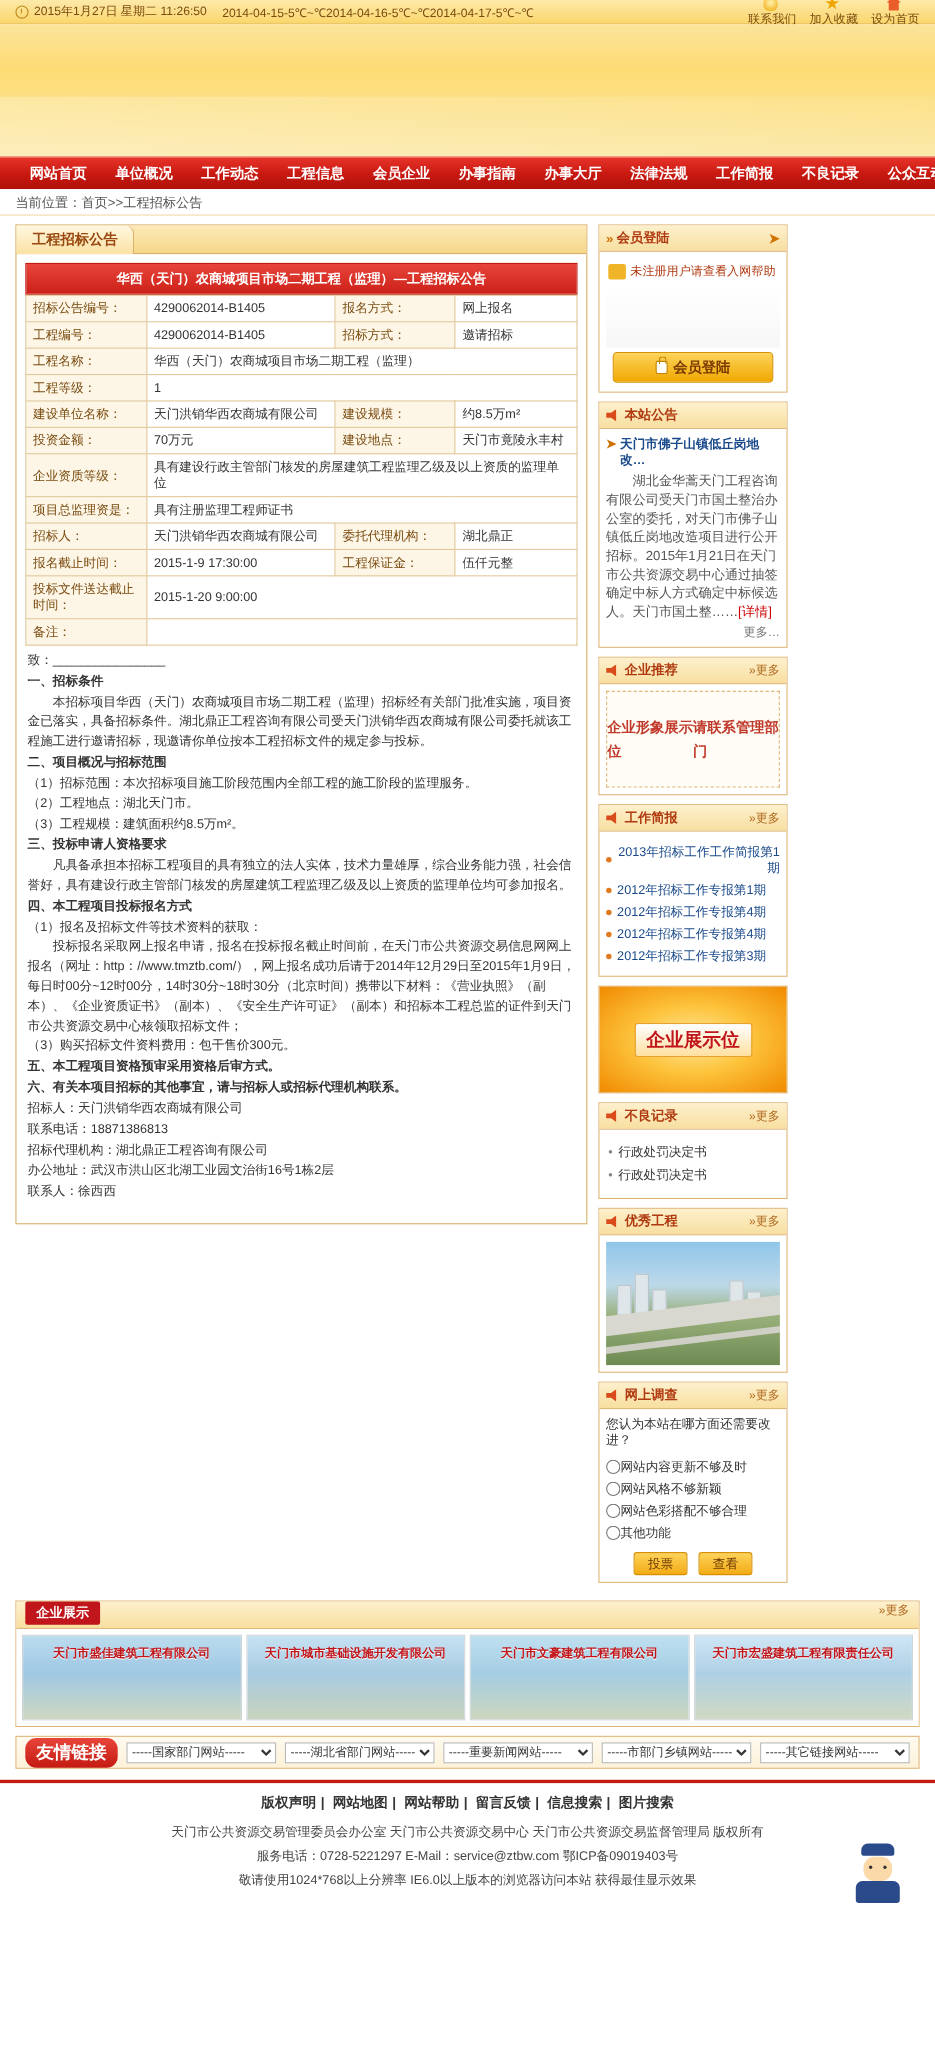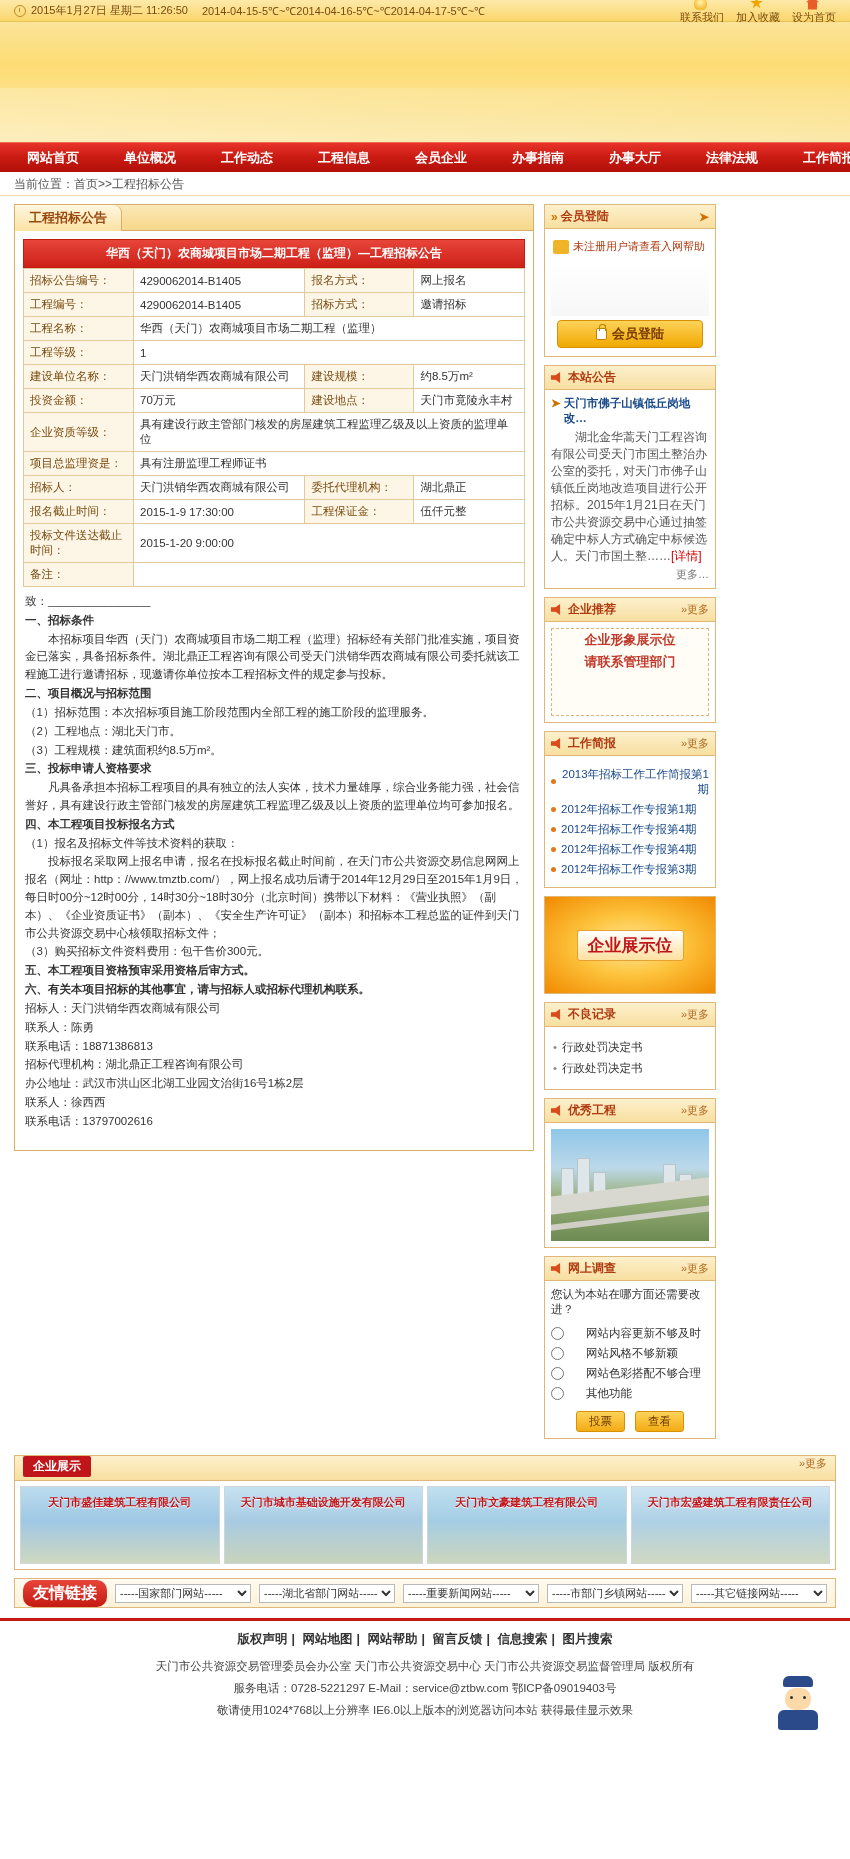--- a/index.html
+++ b/index.html
@@ -58,21 +58,20 @@
   }
 
   
   .nav {
     height: 30px;
     background: linear-gradient(to bottom, #e8342a 0%, #c91a12 50%, #b01008 100%);
     display: flex;
     align-items: center;
     padding: 0 14px;
     border-top: 1px solid #f06a52;
-    gap: 19px;
   }
   .nav a {
     color: #fff;
     font-size: 13px;
     font-weight: bold;
     text-decoration: none;
     padding: 0 13px;
     white-space: nowrap;
     line-height: 30px;
   }
@@ -207,21 +206,21 @@
   .lock:before{content:"";position:absolute;left:2px;top:-5px;width:5px;height:6px;border:1.5px solid #c08000;border-bottom:none;border-radius:3px 3px 0 0;}
   .news-title { color:#1a4a8a; font-weight:bold; font-size:11.5px; margin-bottom:3px; display:flex;}
   .news-title .arrow{color:#d07000;margin-right:3px;}
   .news-body { text-indent: 2em; color:#555; }
   .news-body a { color:#c00; text-decoration:none;}
   .more-link { text-align:right; font-size:11px; color:#777; margin-top:2px; }
 
   .promo-box {
     border:1px dashed #e0b77a;
     height: 88px;
-    display:flex;flex-direction:column;align-items:center;
+    display:flex;flex-direction:row;align-items:center;justify-content:center;
     background:#fffdf5;
   }
   .promo-box div { color:#c0392b; font-weight:bold; font-size:13px; line-height:1.7;}
 
   .rep-list { list-style:none; margin:0; padding:2px 0; }
   .rep-list li { font-size:11.5px; color:#1a4a8a; padding:2.5px 0; display:flex; align-items:center;text-align:right;}
   .rep-list li .dot { width:5px;height:5px;border-radius:50%;background:#e07a20;margin-right:5px;flex:none;}
   .rep-list li a { color:#1a4a8a; text-decoration:none;}
 
   .showcase {
@@ -247,21 +246,21 @@
   }
   .photo .road {
     position:absolute; left:-10%; top:52%; width:120%; height:18px;
     background:#d8d8d0; transform: rotate(-7deg); box-shadow:0 22px 0 -6px #cfcfc6;
   }
   .photo .bldg {
     position:absolute; bottom:40%; width:13px; background:#dfe6ea; border:1px solid #b8c4cc;
   }
 
   .survey-q { font-size:11.5px; color:#333; margin-bottom:6px; }
-  .survey-opt { font-size:11.5px; color:#333; display:flex;align-items:center;gap:22px;padding:2.5px 0;}
+  .survey-opt { font-size:11.5px; color:#333; display:flex;align-items:center;gap:0;padding:2.5px 0;}
   .survey-opt input{margin:0;}
   .survey-btns{display:flex;gap:10px;justify-content:center;margin-top:8px;}
   .survey-btns button{
     font-size:11.5px; padding:2px 12px;
     background:linear-gradient(to bottom,#fdd35a,#f3ab14);
     border:1px solid #d89000;border-radius:3px;color:#6d3a00;cursor:pointer;
   }
 
   
   .showcase-sec {
@@ -461,26 +460,24 @@
             <p>（3）工程规模：建筑面积约8.5万m²。</p>
             <p class="bold">三、投标申请人资格要求</p>
             <p>　　凡具备承担本招标工程项目的具有独立的法人实体，技术力量雄厚，综合业务能力强，社会信誉好，具有建设行政主管部门核发的房屋建筑工程监理乙级及以上资质的监理单位均可参加报名。</p>
             <p class="bold">四、本工程项目投标报名方式</p>
             <p>（1）报名及招标文件等技术资料的获取：</p>
             <p>　　投标报名采取网上报名申请，报名在投标报名截止时间前，在天门市公共资源交易信息网网上报名（网址：http：//www.tmztb.com/），网上报名成功后请于2014年12月29日至2015年1月9日，每日时00分~12时00分，14时30分~18时30分（北京时间）携带以下材料：《营业执照》（副本）、《企业资质证书》（副本）、《安全生产许可证》（副本）和招标本工程总监的证件到天门市公共资源交易中心核领取招标文件；</p>
             <p>（3）购买招标文件资料费用：包干售价300元。</p>
             <p class="bold">五、本工程项目资格预审采用资格后审方式。</p>
             <p class="bold">六、有关本项目招标的其他事宜，请与招标人或招标代理机构联系。</p>
             <p>招标人：天门洪销华西农商城有限公司</p>
-            <p>联系人：陈勇</p>
             <p>联系电话：18871386813</p>
             <p>招标代理机构：湖北鼎正工程咨询有限公司</p>
             <p>办公地址：武汉市洪山区北湖工业园文治街16号1栋2层</p>
             <p>联系人：徐西西</p>
-            <p>联系电话：13797002616</p>
           </div>
         </div>
       </div>
     </div>
 
     <div class="col-right">
 
       <div class="rmod">
         <div class="rmod-head">
           <span class="t">

